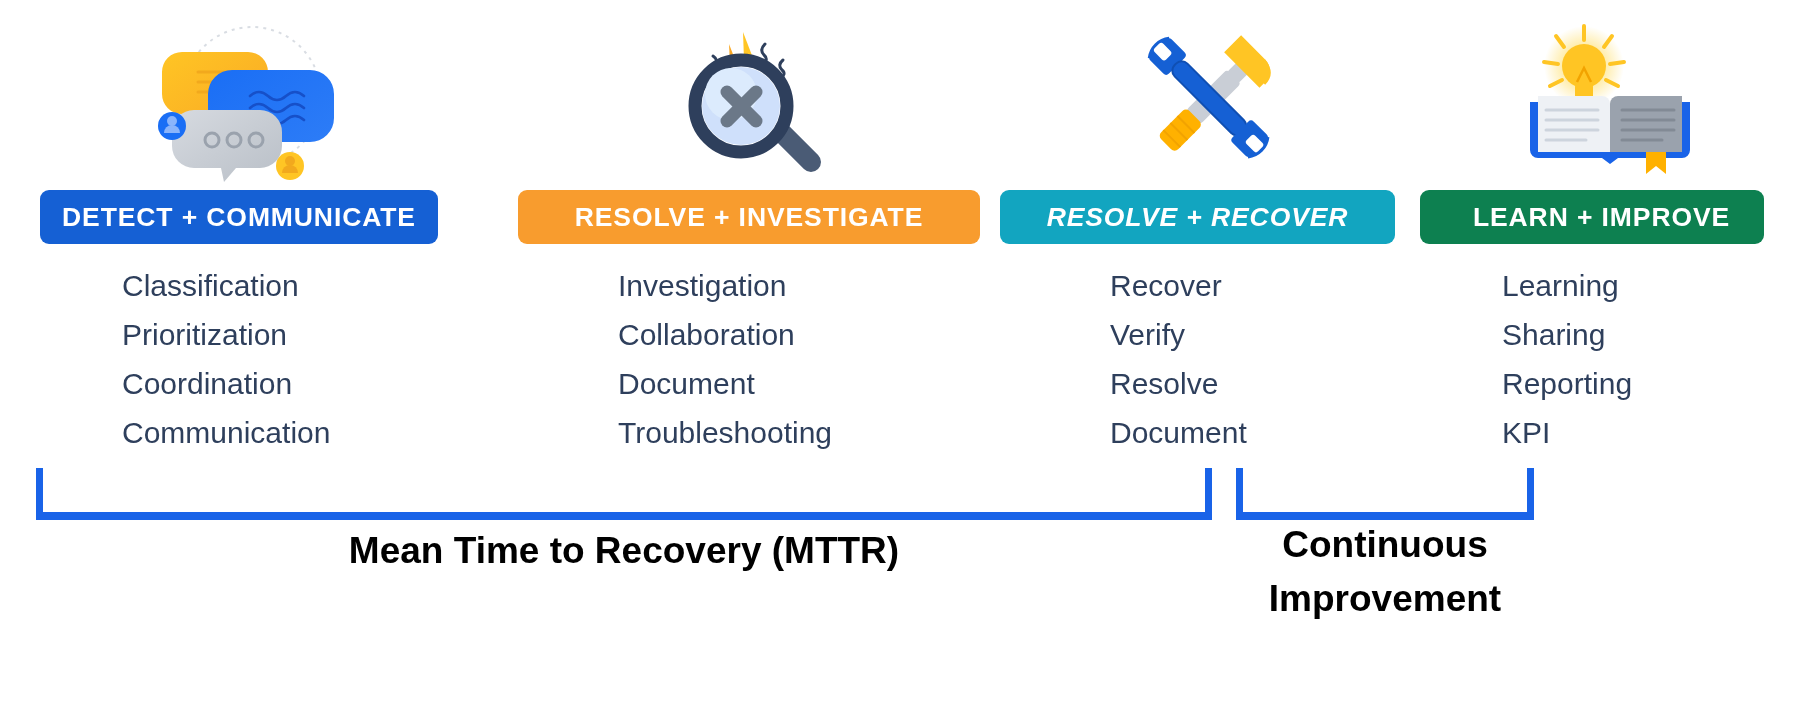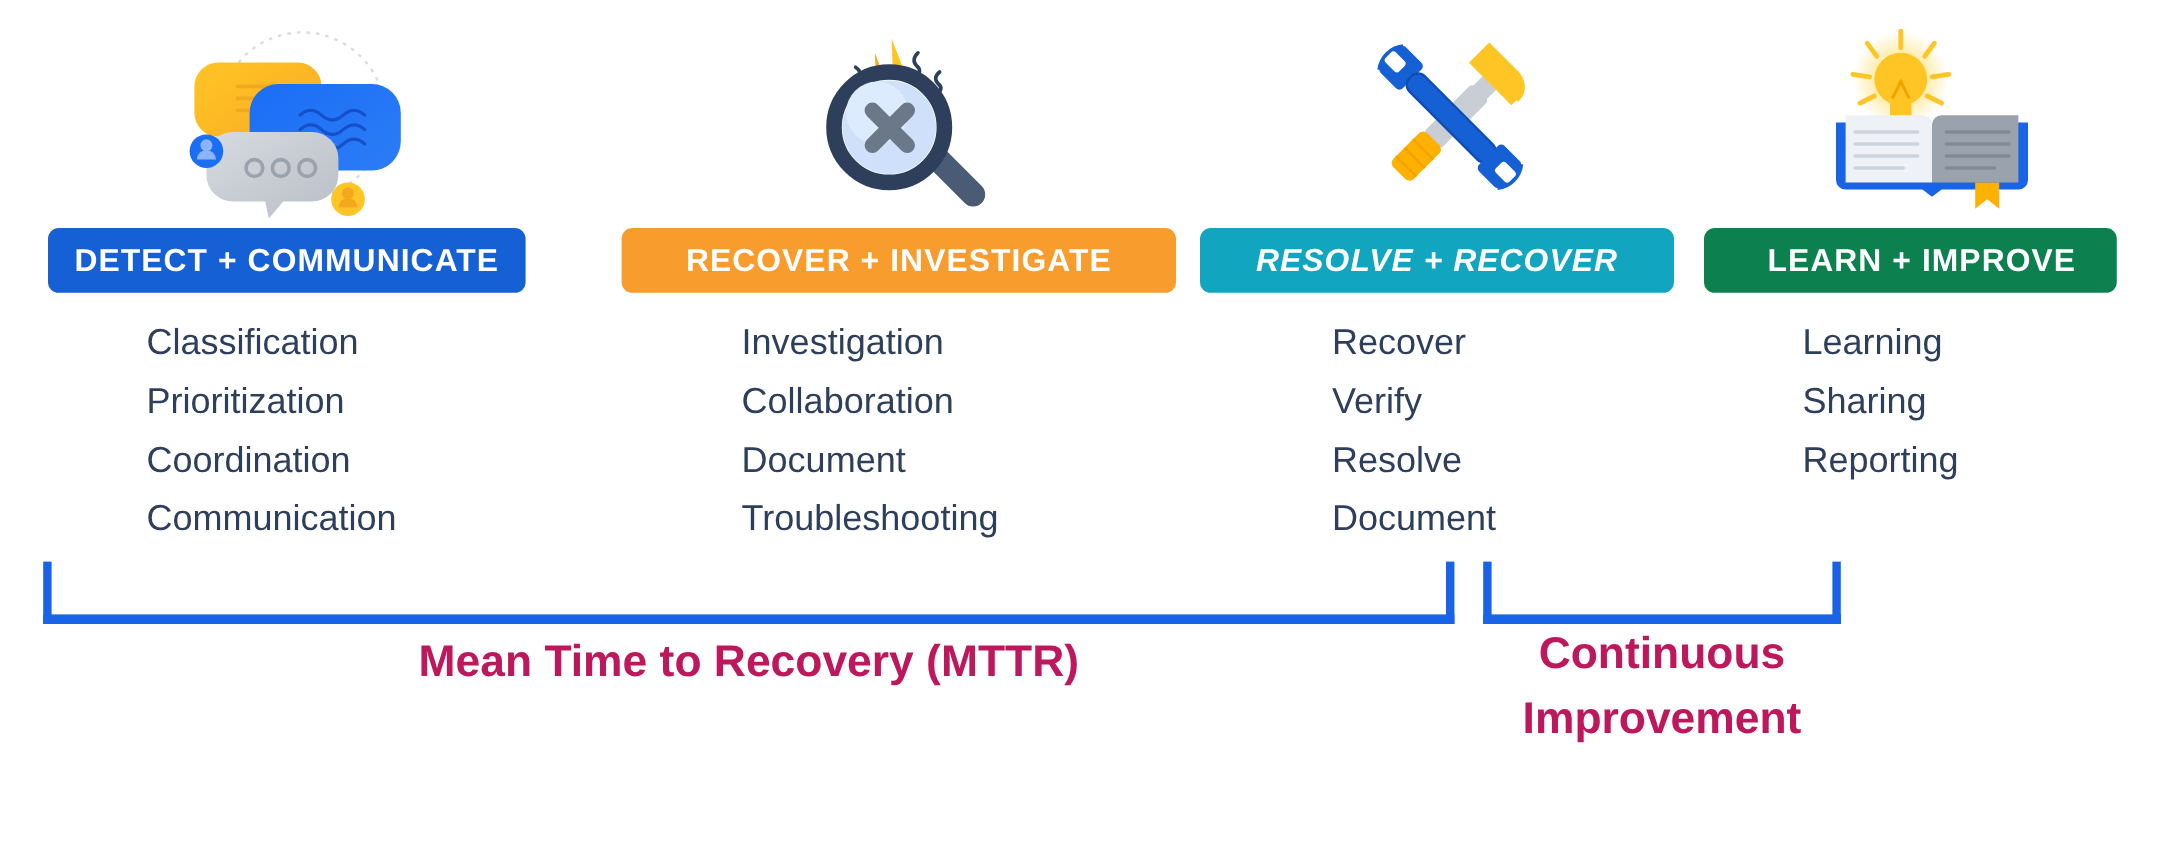--- a/index.html
+++ b/index.html
@@ -64,21 +64,21 @@
     border-right: 7px solid #1963e8;
     border-bottom: 8px solid #1963e8;
     border-top: 0;
   }
   #bracket-mttr { left: 36px;  top: 468px; width: 1176px; height: 52px; }
   #bracket-ci   { left: 1236px; top: 468px; width: 298px; height: 52px; }
 
   
   .caption {
     position: absolute;
-    color: #be185d;
+    color: #000000;
     font-weight: bold;
     text-align: center;
     line-height: 54px;
   }
   #caption-mttr { left: 36px; top: 524px; width: 1176px; font-size: 37px; }
   #caption-ci   { left: 1206px; top: 518px; width: 358px; font-size: 37px; }
   #caption-ci .ci-line { display: block; }
 </style>
 </head>
 <body>
@@ -162,21 +162,21 @@
           <circle cx="76" cy="92" r="39" fill="#cfe0fb"></circle>
           <circle cx="66" cy="80" r="26" fill="#dcebfd"></circle>
 
           <g stroke="#6b7888" stroke-width="13" stroke-linecap="round">
             <line x1="62" y1="78" x2="91" y2="107"></line>
             <line x1="91" y1="78" x2="62" y2="107"></line>
           </g>
         </svg>
       </div>
 
-      <div class="banner" style="background:#f89c2e">RECOVER + INVESTIGATE</div>
+      <div class="banner" style="background:#f89c2e">RESOLVE + INVESTIGATE</div>
 
       <div class="items">
         <div class="item">Investigation</div>
         <div class="item">Collaboration</div>
         <div class="item">Document</div>
         <div class="item">Troubleshooting</div>
       </div>
     </div>
 
     <div class="col col-2">
@@ -262,20 +262,21 @@
           <path d="M126 138 h20 v22 l-10 -8 -10 8 z" fill="#ffb100"></path>
         </svg>
       </div>
 
       <div class="banner" style="background:#0d8050">LEARN + IMPROVE</div>
 
       <div class="items">
         <div class="item">Learning</div>
         <div class="item">Sharing</div>
         <div class="item">Reporting</div>
+        <div class="item">KPI</div>
       </div>
     </div>
 
   </div>
 
   <div class="bracket" id="bracket-mttr"></div>
   <div class="bracket" id="bracket-ci"></div>
 
   <div class="caption" id="caption-mttr">Mean Time to Recovery (MTTR)</div>
 

